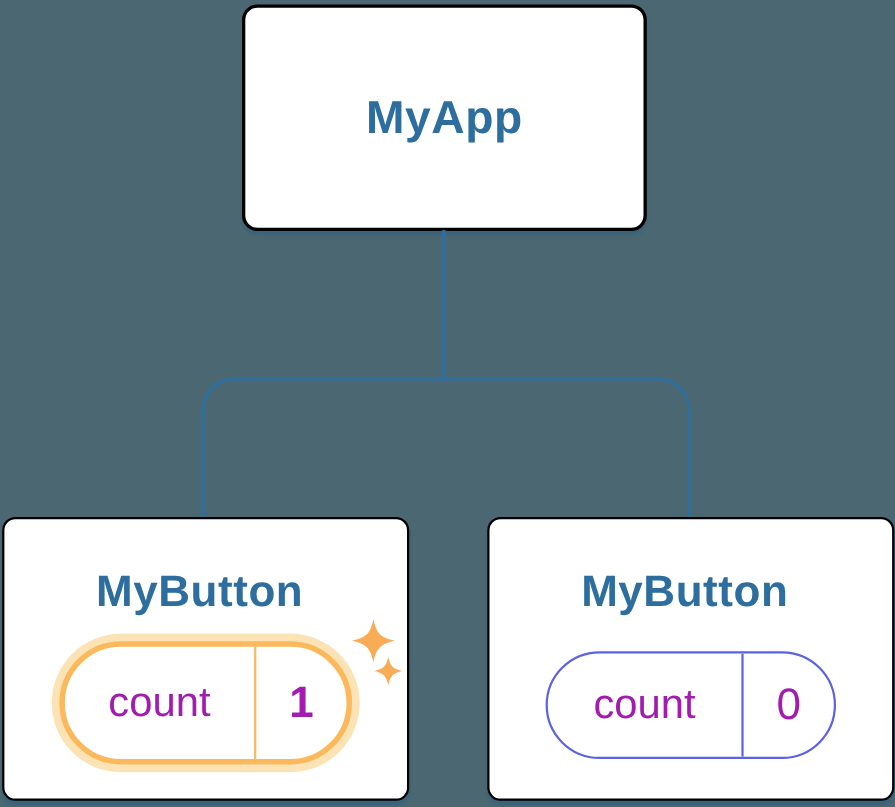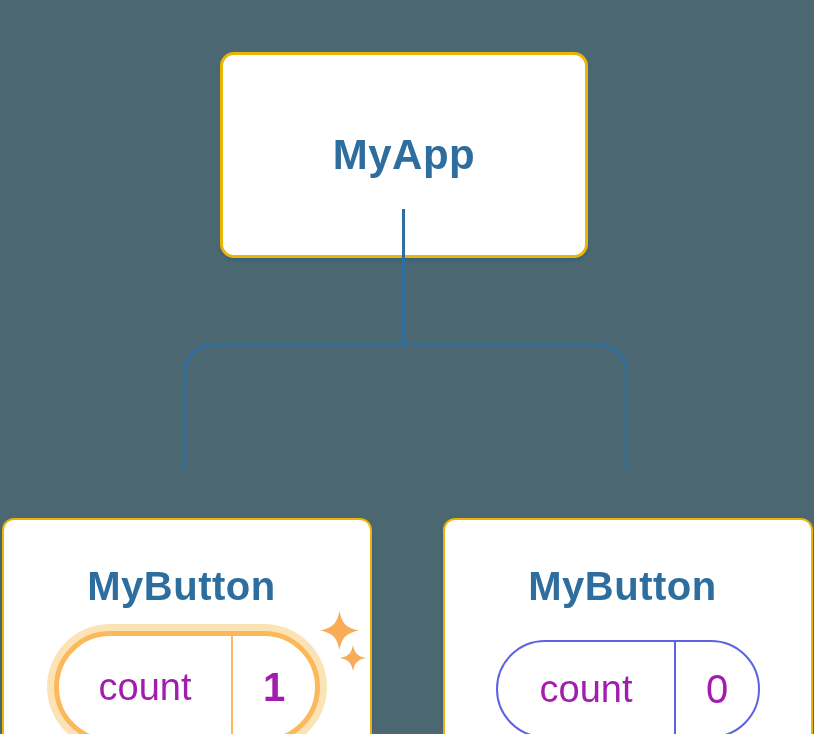--- a/index.html
+++ b/index.html
@@ -12,24 +12,23 @@
   .canvas {
     position: relative;
     width: 814px; height: 734px;
     background: #4B6771;
   }
 
   
   .node {
     position: absolute;
     background: #ffffff;
-    border: 3px solid #eab308;
+    border: 3px solid #000000;
     box-sizing: border-box;
     box-shadow: 0 3px 2px rgba(40, 95, 135, 0.45);
-    margin-top: 48px;
   }
   .node.root {
     left: 220px; top: 4px;
     width: 368px; height: 206px;
     border-radius: 14px;
     display: flex; align-items: center; justify-content: center;
   }
   .node.child {
     top: 470px;
     width: 370px; height: 258px;

